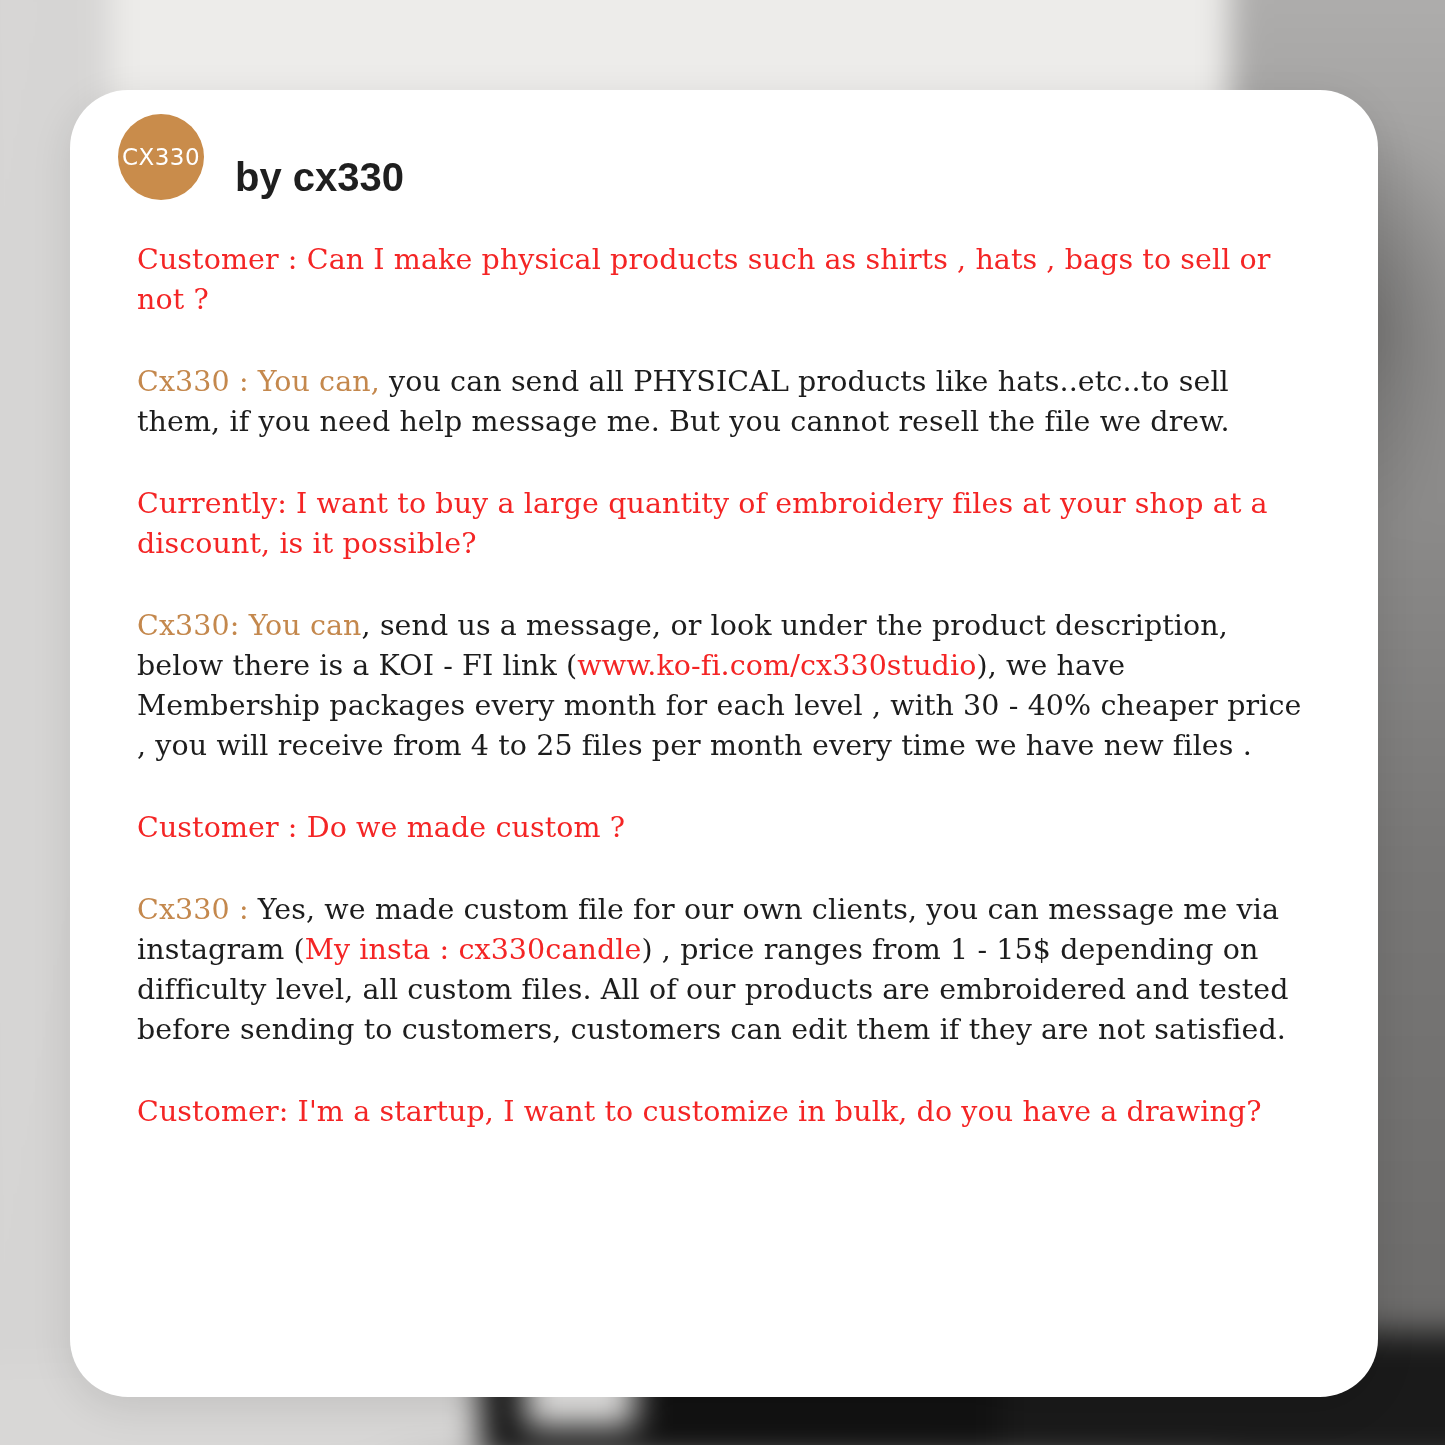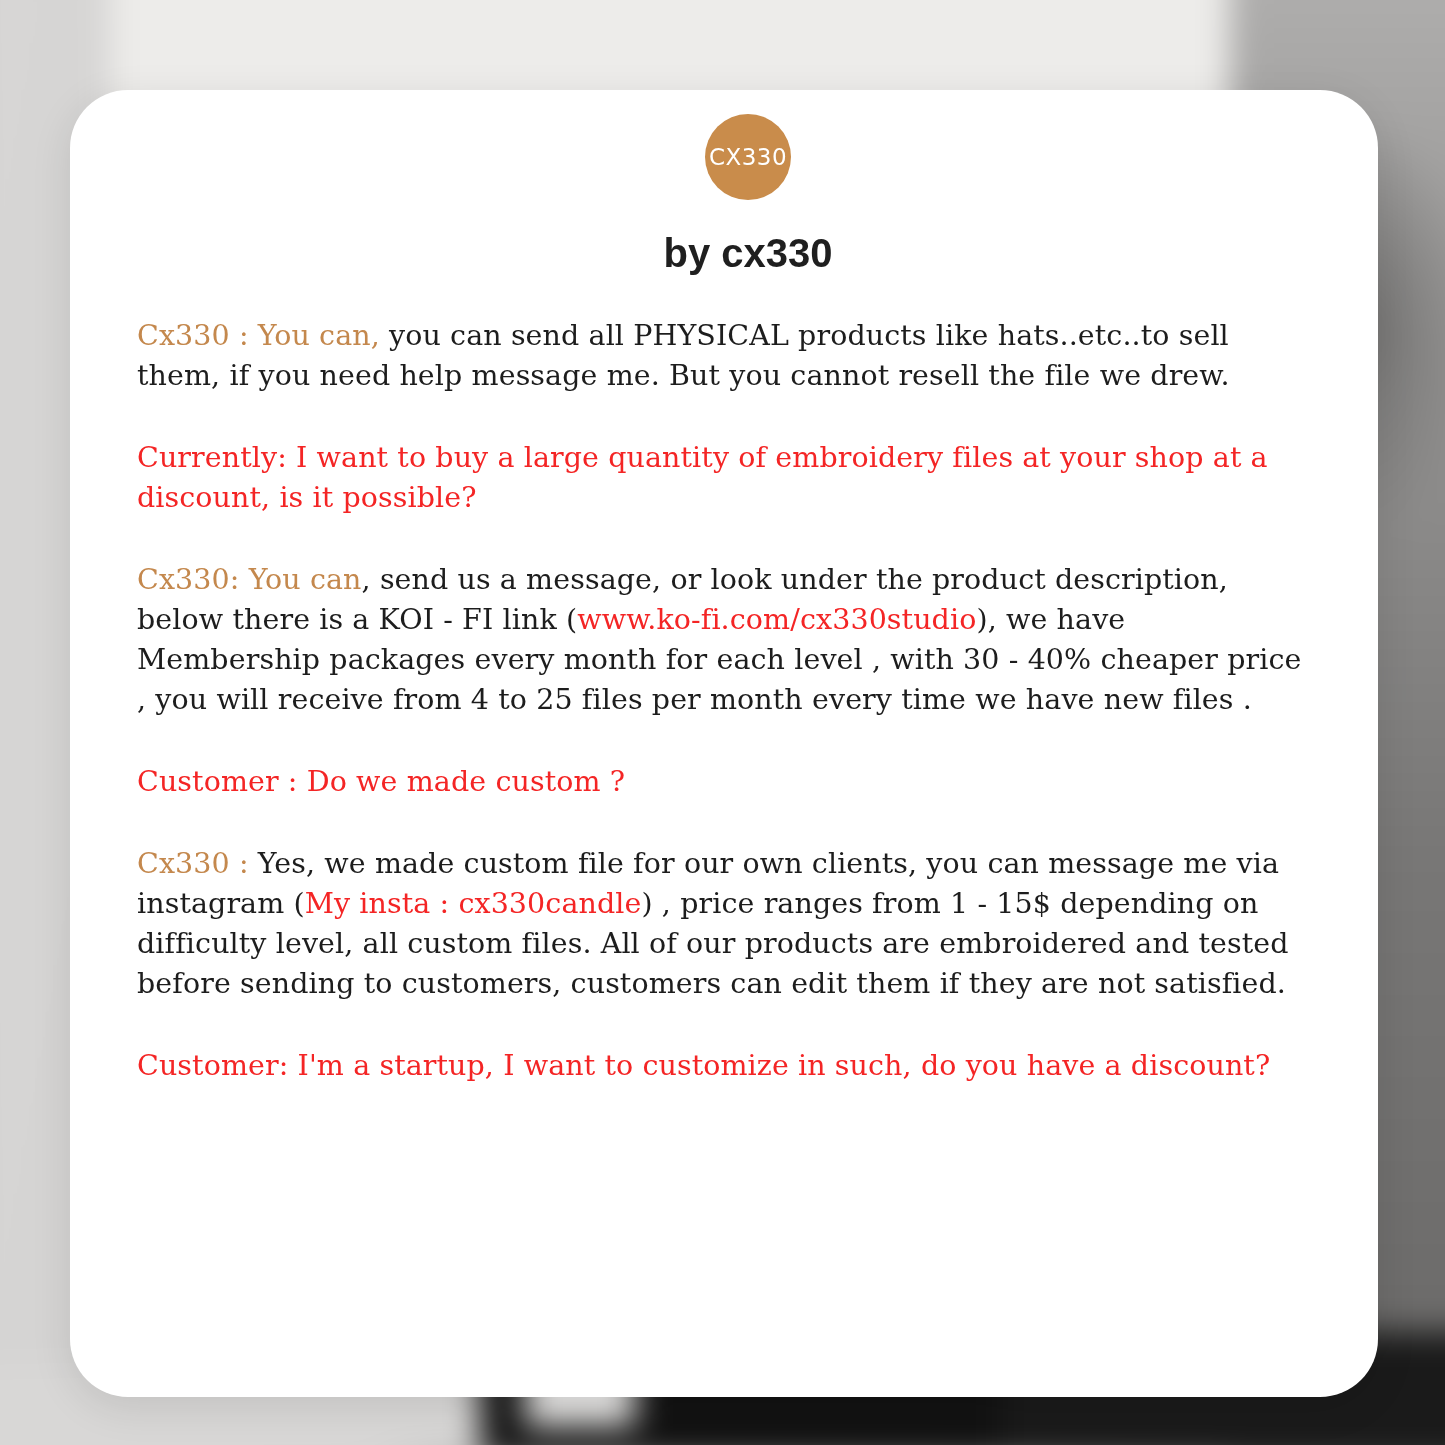--- a/index.html
+++ b/index.html
@@ -55,23 +55,22 @@
 
   
   .card {
     position: absolute; left: 70px; top: 90px; width: 1308px; height: 1307px;
     background: var(--card-background, #ffffff);
     border-radius: 58px;
     box-shadow: 0 10px 40px rgba(0,0,0,0.10);
     overflow: hidden;
   }
   .card-header {
-    display: flex; align-items: center; gap: 31px;
+    display: flex; align-items: flex-end; gap: 31px;
     padding: 24px 0 0 48px;
-    flex-direction: column;
   }
   .avatar {
     width: 86px; height: 86px; border-radius: 50%;
     background: var(--accent-tan, #c4884d);
     display: flex; align-items: center; justify-content: center;
     flex: 0 0 auto;
     filter: saturate(1.05);
     background: #c68c4e;
   }
   .avatar span {
@@ -120,22 +119,23 @@
   </div>
 
   <div class="card">
     <div class="card-header">
       <div class="avatar">
         <span>CX330</span>
       </div>
       <h1 class="byline">by cx330</h1>
     </div>
     <div class="conversation">
+        <p class="qa"><span class="seg-red">Customer : Can I make physical products such as shirts , hats , bags to sell or not ?</span></p>
         <p class="qa"><span class="seg-tan">Cx330 : You can,</span><span class="seg-dark"> you can send all PHYSICAL products like hats..etc..to sell them, if you need help message me. But you cannot resell the file we drew.</span></p>
         <p class="qa"><span class="seg-red">Currently: I want to buy a large quantity of embroidery files at your shop at a discount, is it possible?</span></p>
         <p class="qa"><span class="seg-tan">Cx330:  You can</span><span class="seg-dark">, send us a message, or look under the product description, below there is a KOI - FI link (</span><span class="seg-red">www.ko-fi.com/cx330studio</span><span class="seg-dark">), we have Membership packages every month for each level , with 30 - 40% cheaper price , you will receive from 4 to 25 files per month every time we have new files .</span></p>
         <p class="qa"><span class="seg-red">Customer : Do we made custom ?</span></p>
         <p class="qa"><span class="seg-tan">Cx330 : </span><span class="seg-dark">Yes, we made custom file for our own clients, you can message me via instagram (</span><span class="seg-red">My insta : cx330candle</span><span class="seg-dark">) , price ranges from 1 - 15$ depending on difficulty level, all custom files. All of our products are embroidered and tested before sending to customers, customers can edit them if they are not satisfied.</span></p>
-        <p class="qa"><span class="seg-red">Customer: I'm a startup, I want to customize in such, do you have a discount?</span></p>
+        <p class="qa"><span class="seg-red">Customer: I'm a startup, I want to customize in bulk, do you have a drawing?</span></p>
       </div>
   </div>
 
 </div>
 
 </body></html>

